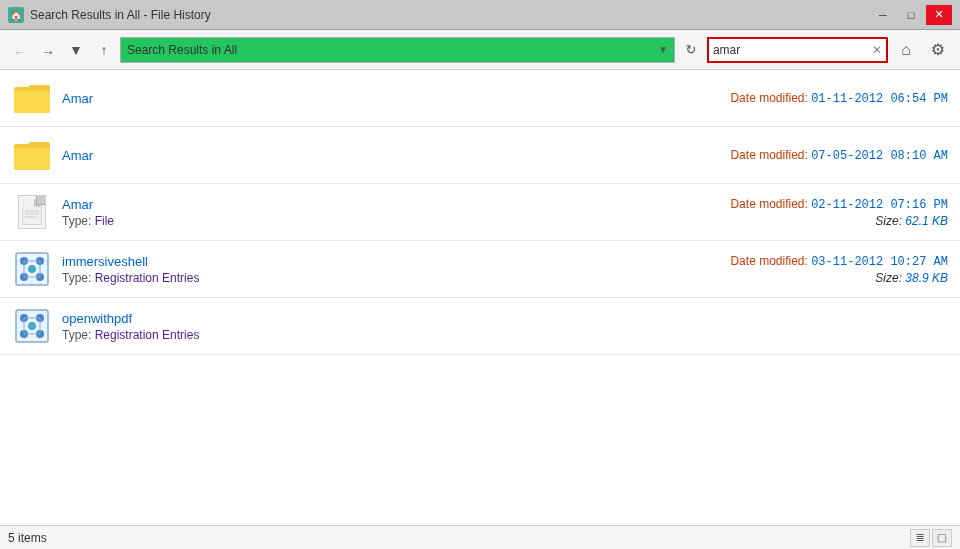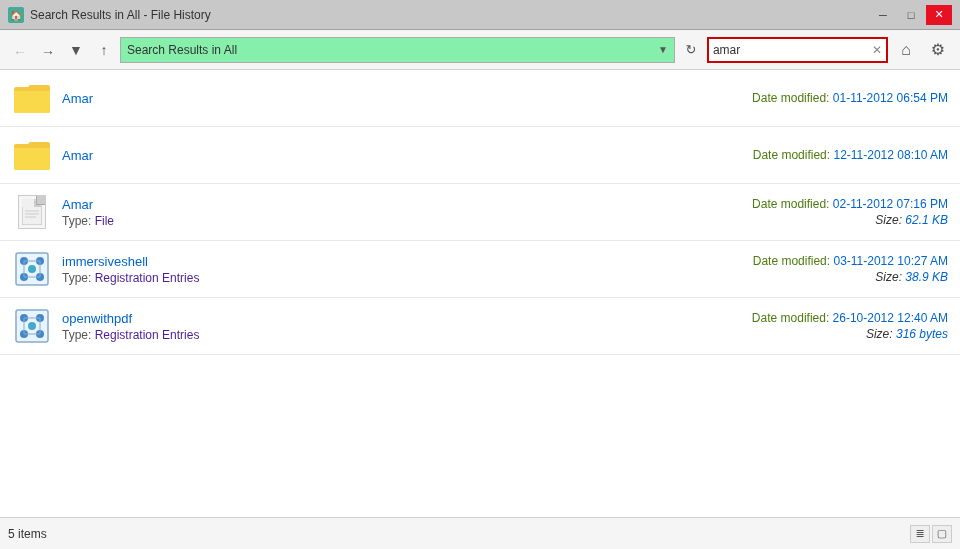--- a/index.html
+++ b/index.html
@@ -80,21 +80,21 @@
       border: none;
       background: transparent;
     }
     .nav-btn.disabled { color: #bbb; cursor: default; }
 
     .address-bar {
       flex: 1;
       height: 26px;
       display: flex;
       align-items: center;
-      background: #86efac;
+      background: #22c55e;
       border: 1px solid #ababab;
       padding: 0 6px;
       gap: 4px;
     }
     .address-text {
       flex: 1;
       font-size: 12px;
       color: #333;
       border: none;
       outline: none;
@@ -238,32 +238,32 @@
       text-align: right;
       display: flex;
       flex-direction: column;
       gap: 2px;
       min-width: 220px;
     }
     .meta-modified {
       font-size: 12px;
       color: #333;
     }
-    .meta-modified-label { color: #4d7c0f; }
-    .meta-modified-value { color: #0066cc; }
+    .meta-modified-label { color: #c2410c; }
+    .meta-modified-value { color: #0066cc; font-family: Liberation Mono, monospace; }
     .meta-size {
       font-size: 12px;
       font-style: italic;
     }
     .meta-size-label { color: #333; }
     .meta-size-value { color: #0066cc; }
 
     
     .status-bar {
-      height: 32px;
+      height: 24px;
       background: #f5f5f5;
       border-top: 1px solid #d0d0d0;
       display: flex;
       align-items: center;
       justify-content: space-between;
       padding: 0 8px;
       flex-shrink: 0;
     }
     .status-text {
       font-size: 12px;
@@ -353,21 +353,21 @@
         <svg class="folder-icon-svg" viewBox="0 0 36 30">
           <path d="M0,6 Q0,4 2,4 L14,4 L16,2 L34,2 Q36,2 36,4 L36,28 Q36,30 34,30 L2,30 Q0,30 0,28 Z" fill="#f5c842"></path>
           <path d="M0,8 L36,8 L36,28 Q36,30 34,30 L2,30 Q0,30 0,28 Z" fill="#f9d84a"></path>
         </svg>
       </div>
       <div class="file-info">
         <span class="file-name">Amar</span>
       </div>
       <div class="file-meta">
         <div class="meta-modified">
-          <span class="meta-modified-label">Date modified: </span><span class="meta-modified-value">12-11-2012 08:10 AM</span>
+          <span class="meta-modified-label">Date modified: </span><span class="meta-modified-value">07-05-2012 08:10 AM</span>
         </div>
       </div>
     </li>
 
     <li class="file-item">
       <div class="file-icon">
         <div class="file-doc-icon">
           <svg width="20" height="26" viewBox="0 0 20 26">
             <rect x="0" y="0" width="20" height="26" fill="#f0f0f0" stroke="#bbb" stroke-width="1"></rect>
             <path d="M12,0 L20,8 L12,8 Z" fill="#ccc"></path>
@@ -433,28 +433,20 @@
           <line x1="10" y1="10" x2="26" y2="10" stroke="#88aacc" stroke-width="1"></line>
           <line x1="10" y1="10" x2="10" y2="26" stroke="#88aacc" stroke-width="1"></line>
           <line x1="26" y1="10" x2="26" y2="26" stroke="#88aacc" stroke-width="1"></line>
           <line x1="10" y1="26" x2="26" y2="26" stroke="#88aacc" stroke-width="1"></line>
         </svg>
       </div>
       <div class="file-info">
         <span class="file-name">openwithpdf</span>
         <span class="file-type">Type: <span>Registration Entries</span></span>
       </div>
-      <div class="file-meta">
-        <div class="meta-modified">
-          <span class="meta-modified-label">Date modified: </span><span class="meta-modified-value">26-10-2012 12:40 AM</span>
-        </div>
-        <div class="meta-size">
-          <span class="meta-size-label">Size: </span><span class="meta-size-value">316 bytes</span>
-        </div>
-      </div>
     </li>
 
   </ul>
 </div>
 
 <div class="status-bar">
   <span class="status-text">5 items</span>
   <div class="view-buttons">
     <button class="view-btn">≣</button>
     <button class="view-btn">▢</button>

